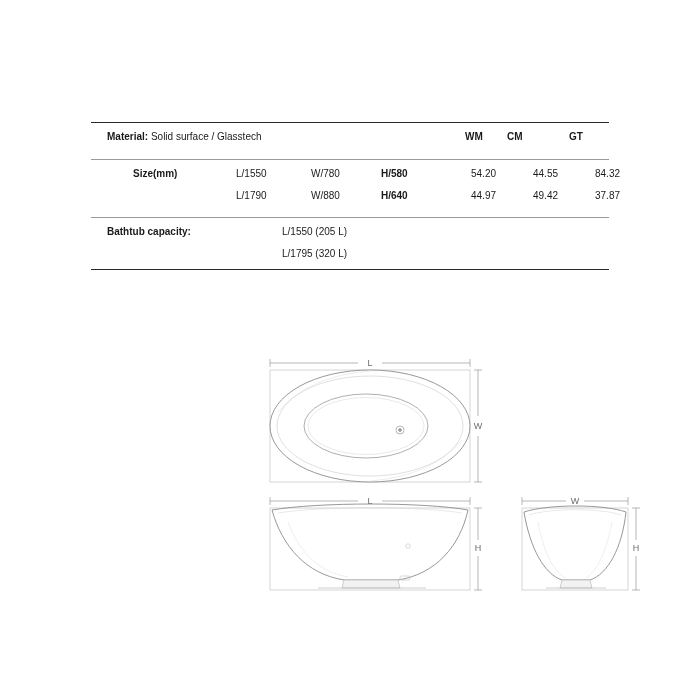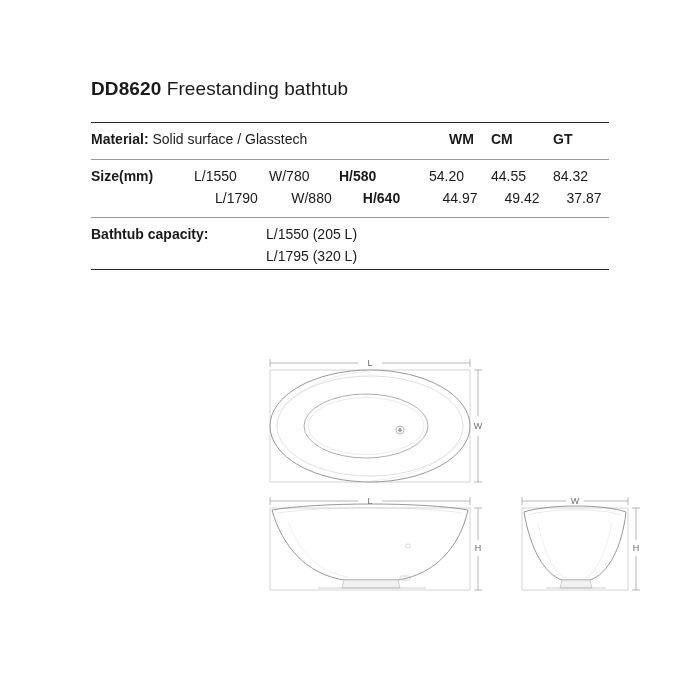--- a/index.html
+++ b/index.html
@@ -54,52 +54,52 @@
     background: #9a9a9a;
     height: 1px;
   }
   .rule.r1 { top: 0px; }
   .rule.r2 { top: 37px; }
   .rule.r3 { top: 95px; }
   .rule.r4 { top: 147px; }
 
   .row {
     position: absolute;
-    left: 0;
+    left: 16px;
     width: 518px;
-    font-size: 14px;
+    font-size: 10px;
   }
   .lbl {
     font-weight: bold;
   }
   .val {
     font-weight: normal;
   }
 
   
   .row-material { top: 9px; height: 28px; }
   .row-material .mat-label {
     position: absolute; left: 0; top: 0;
     white-space: nowrap;
   }
   .col-wm { position: absolute; left: 338px; top: 0; width: 62px; margin-left: 20px; }
   .col-cm { position: absolute; left: 400px; top: 0; width: 62px; }
   .col-gt { position: absolute; left: 462px; top: 0; width: 62px; }
 
   
-  .row-size { top: 46px; height: 48px; }
+  .row-size { top: 46px; height: 48px; margin-left: 26px; }
   .size-label { position: absolute; left: 0; top: 0; white-space: nowrap; }
   .c-l { position: absolute; left: 103px; width: 85px; }
   .c-w { position: absolute; left: 178px; width: 85px; }
   .c-h { position: absolute; left: 248px; width: 85px; font-weight: bold; }
   .n-wm { position: absolute; left: 338px; width: 62px; }
   .n-cm { position: absolute; left: 400px; width: 62px; }
   .n-gt { position: absolute; left: 462px; width: 62px; }
   .line-a { top: 0px; }
-  .line-b { top: 22px; text-align: center; }
+  .line-b { top: 22px; }
 
   
   .row-cap { top: 104px; height: 44px; }
   .cap-label { position: absolute; left: 0; top: 0; white-space: nowrap; }
   .cap-v1 { position: absolute; left: 175px; top: 0; white-space: nowrap; }
   .cap-v2 { position: absolute; left: 175px; top: 22px; white-space: nowrap; }
 
   
   .drawings {
     position: absolute;
@@ -108,24 +108,20 @@
     width: 420px;
     height: 280px;
   }
   .drawings svg { display: block; }
 </style>
 </head>
 <body>
 
 <div class="sheet">
 
-  <div class="title">
-    <span class="code">DD8620</span>
-    <span class="name">Freestanding bathtub</span>
-  </div>
 
   <div class="spec">
 
     <div class="rule r1"></div>
     <div class="rule light r2"></div>
     <div class="rule light r3"></div>
     <div class="rule r4"></div>
 
     <div class="row row-material">
       <div class="mat-label">

